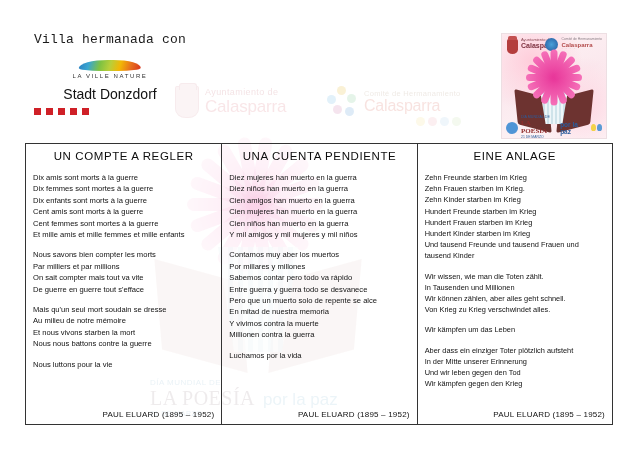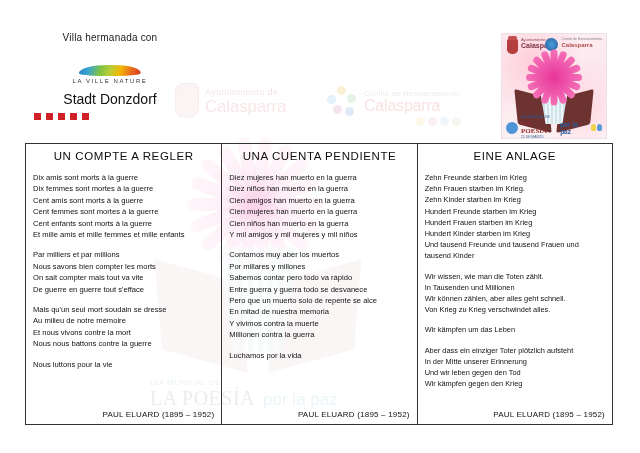--- a/index.html
+++ b/index.html
@@ -12,23 +12,23 @@
   }
 
   
   .header {
     position:absolute; left:0; top:0; width:640px; height:143px;
   }
 
   
   .twin-block { position:absolute; left:30px; top:32px; width:160px; text-align:center; }
   .twin-caption {
-    font-size:10px; color:#1a1a1a; letter-spacing:.2px;
-    font-family:Liberation Sans, sans-serif;
-    margin-bottom:22px;
+    font-size:13px; color:#1a1a1a; letter-spacing:.2px;
+    font-family:Liberation Mono, monospace;
+    margin-bottom:13px;
   }
   .riorges-swoosh {
     width:62px; height:11px; margin:0 auto 1px auto;
     background:linear-gradient(100deg,#2a7fc1 0%, #3aa6d0 16%, #7ec242 34%, #b9cf3a 50%, #f2b705 66%, #e8731c 82%, #d8341d 100%);
     border-radius:50% 50% 40% 40% / 80% 80% 30% 30%;
     transform:skewX(-6deg);
   }
   .riorges-name {
     font-family:"Liberation Serif", serif;
     font-size:25px; color:#111; letter-spacing:-0.4px; line-height:1;
@@ -327,35 +327,35 @@
 </div>
 
 <div class="poem-table">
 
   <div class="col c1">
     <div class="col-title">UN COMPTE A REGLER</div>
     <div>
       <div class="stanza">
           <div class="line">Dix amis sont morts à la guerre</div>
           <div class="line">Dix femmes sont mortes à la guerre</div>
+          <div class="line">Dix enfants sont morts à la guerre</div>
           <div class="line">Cent amis sont morts à la guerre</div>
           <div class="line">Cent femmes sont mortes à la guerre</div>
-          <div class="line">Cent enfants sont morts à la guerre</div>
           <div class="line">Et mille amis et mille femmes et mille enfants</div>
         </div>
       <div class="stanza">
+          <div class="line">Nous savons bien compter les morts</div>
           <div class="line">Par milliers et par millions</div>
-          <div class="line">Nous savons bien compter les morts</div>
           <div class="line">On sait compter mais tout va vite</div>
           <div class="line">De guerre en guerre tout s'efface</div>
         </div>
       <div class="stanza">
           <div class="line">Mais qu'un seul mort soudain se dresse</div>
           <div class="line">Au milieu de notre mémoire</div>
-          <div class="line">Et nous vivons contre la mort</div>
+          <div class="line">Et nous vivons starben la mort</div>
           <div class="line">Nous nous battons contre la guerre</div>
         </div>
       <div class="stanza">
           <div class="line">Nous luttons pour la vie</div>
         </div>
     </div>
     <div class="author">PAUL ELUARD (1895 – 1952)</div>
   </div>
 
   <div class="col c2">

